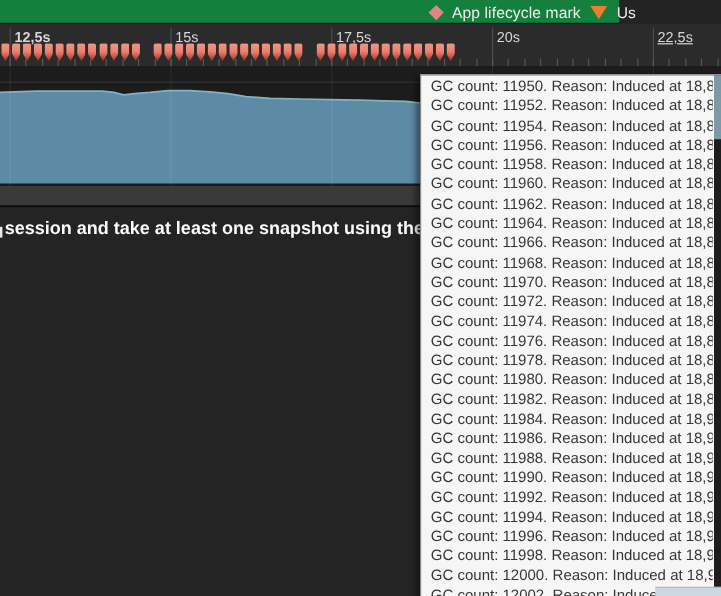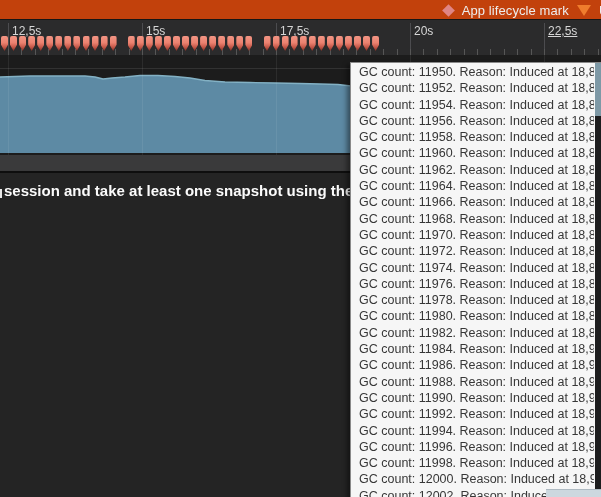--- a/index.html
+++ b/index.html
@@ -1,20 +1,20 @@
 <!DOCTYPE html>
 <html><head>
 <meta charset="utf-8">
 <style>
   html,body{margin:0;padding:0;background:#232323;}
   #stage{position:relative;width:601px;height:497px;overflow:hidden;
          font-family:"Liberation Sans","DejaVu Sans",sans-serif;background:#232323;}
 
   
-  #topbar{position:absolute;left:0;top:0;width:601px;height:19px;background:#c2410c;border-bottom:1px solid #161616;}
+  #topbar{position:absolute;left:0;top:0;width:516px;height:19px;background:#15803d;border-bottom:1px solid #161616;}
   #legend{position:absolute;right:-14px;top:1px;height:18px;display:flex;align-items:center;gap:6px;color:#ededed;font-size:13px;white-space:nowrap;}
   .diamond{width:9px;height:9px;transform:rotate(45deg);margin:0 3px;}
   .tri{width:0;height:0;border-left:7px solid transparent;border-right:7px solid transparent;border-top:11px solid #ef7d2d;margin:0 2px;}
   .legend-label{letter-spacing:.1px;}
 
   
   #ruler{position:absolute;left:0;top:20px;width:601px;height:35px;background:#2b2b2c;border-bottom:1px solid #151515;overflow:hidden;}
   .tick-label{position:absolute;top:4px;color:#d6d6d6;font-size:12px;}
   .major-line{position:absolute;top:3px;bottom:0;width:1px;background:#4c4c4f;}
   .minor-tick{position:absolute;bottom:0;height:6px;width:1px;background:#565656;}
@@ -52,21 +52,21 @@
     <div id="legend">
       <span class="diamond" style="background: rgb(224, 133, 133);"></span>
       <span class="legend-label">App lifecycle mark</span>
       <span class="tri" style="border-top-color: rgb(239, 125, 45);"></span>
       <span class="legend-label">Us</span>
     </div>
   </div>
 
   <div id="ruler">
       <div class="major-line" style="left: 8px;"></div>
-      <span class="tick-label" style="left: 12px;">12,5s</span>
+      <span class="tick-label" style="left: 12px; font-weight: bold;">12,5s</span>
       <div class="major-line" style="left: 142px;"></div>
       <span class="tick-label" style="left: 146px;">15s</span>
       <div class="major-line" style="left: 276px;"></div>
       <span class="tick-label" style="left: 280px;">17,5s</span>
       <div class="major-line" style="left: 410px;"></div>
       <span class="tick-label" style="left: 414px;">20s</span>
       <div class="major-line" style="left: 544px;"></div>
       <span class="tick-label" style="left: 548px; text-decoration: underline;">22,5s</span>
       <div class="minor-tick" style="left: 8px;"></div>
       <div class="minor-tick" style="left: 21px;"></div>

